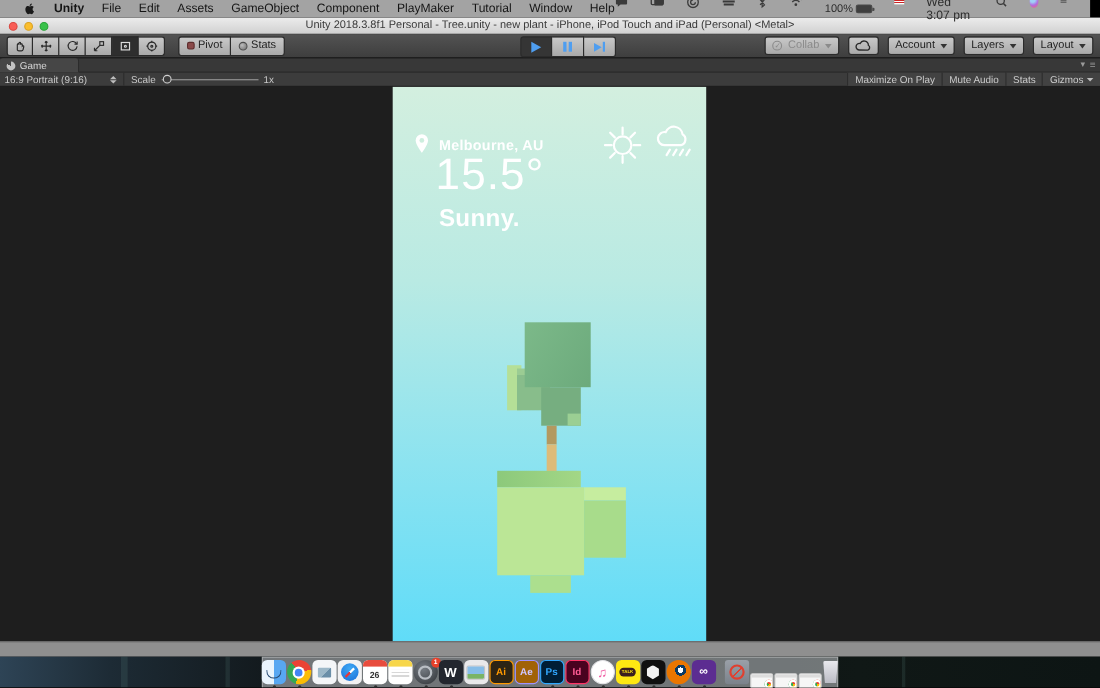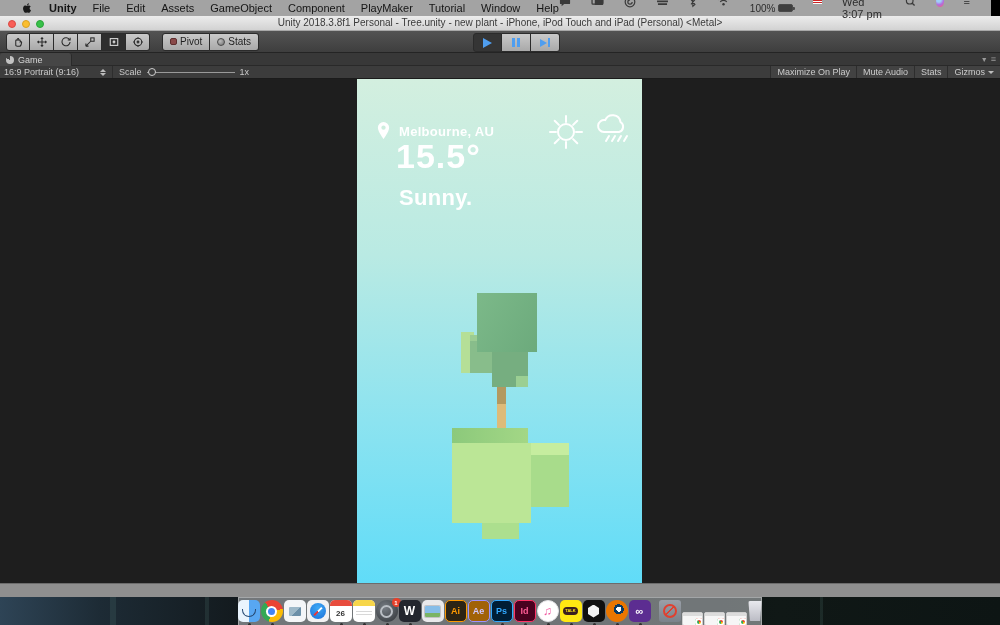--- a/index.html
+++ b/index.html
@@ -82,21 +82,21 @@
   .track { position:relative; width:88px; height:1px; background:#9a9a9a; }
   .knob { position:absolute; left:1px; top:-4px; width:8px; height:8px; border-radius:50%; border:1px solid #cfcfcf; background:#3c3c3c; }
   .cbtns { margin-left:auto; display:flex; height:100%; }
   .cbtn { display:flex; align-items:center; gap:3px; padding:0 6px; border-left:1px solid #2d2d2d; background:#424242; font-size:9px; color:#cccccc; }
   .cbtn .caret { width:0; height:0; border-left:3px solid transparent; border-right:3px solid transparent; border-top:3px solid #bdbdbd; }
 
   
   #viewport { position:absolute; top:79px; left:0; width:1000px; height:504px; background:#1e1e1e; }
   #render { position:absolute; left:357px; top:0; width:285px; height:504px; background:linear-gradient(180deg,#d3efdf 0%, #b9eae3 35%, #8ce3f0 68%, #60dcf8 100%); overflow:hidden; }
   #render .loc { position:absolute; left:42px; top:45px; font-size:13px; font-weight:bold; color:#fff; letter-spacing:0.3px; }
-  #render .temp { position:absolute; left:39px; top:58px; font-size:34px; font-weight:bold; color:#fff; letter-spacing:1px; }
+  #render .temp { position:absolute; left:39px; top:58px; font-size:40px; font-weight:normal; color:#fff; letter-spacing:1px; }
   #render .cond { position:absolute; left:42px; top:106px; font-size:22px; font-weight:bold; color:#fff; letter-spacing:0.3px; }
   .pin { position:absolute; left:19px; top:42px; }
   .wicons { position:absolute; left:189px; top:33px; display:flex; gap:8px; align-items:flex-start; }
   .wicons svg { stroke:#ffffff; fill:none; stroke-width:2; stroke-linecap:round; }
 
   
   .vox { position:absolute; }
 
   
   #bottomstrip { position:absolute; top:583px; left:0; width:1000px; height:14px; background:#8f8f8f; border-top:1px solid #6c6c6c; }
@@ -273,20 +273,44 @@
       <div class="pgbtn">
           <span class="pivot-dot"></span>
           <span>Pivot</span>
         </div>
       <div class="pgbtn">
           <span class="globe-dot"></span>
           <span>Stats</span>
         </div>
     </div>
 
+    <div class="tright">
+      <div class="drop disabled">
+          <span class="collab-check">✓</span>
+          <span>Collab</span>
+          <span class="caret"></span>
+        </div>
+      <div class="cloudbtn">
+          <svg width="16" height="11" viewBox="0 0 18 12">
+            <path d="M5 10.5a3.4 3.4 0 1 1 .6-6.7A4.4 4.4 0 0 1 14 5.6a2.8 2.8 0 0 1-.6 5z"></path>
+          </svg>
+        </div>
+      <div class="drop">
+          <span>Account</span>
+          <span class="caret"></span>
+        </div>
+      <div class="drop">
+          <span>Layers</span>
+          <span class="caret"></span>
+        </div>
+      <div class="drop">
+          <span>Layout</span>
+          <span class="caret"></span>
+        </div>
+    </div>
   </div>
   <div id="playgroup">
     <div class="pbtn active">
         <span class="tri"></span>
       </div>
     <div class="pbtn">
         <span class="pausebars">
           <i></i>
           <i></i>
         </span>

